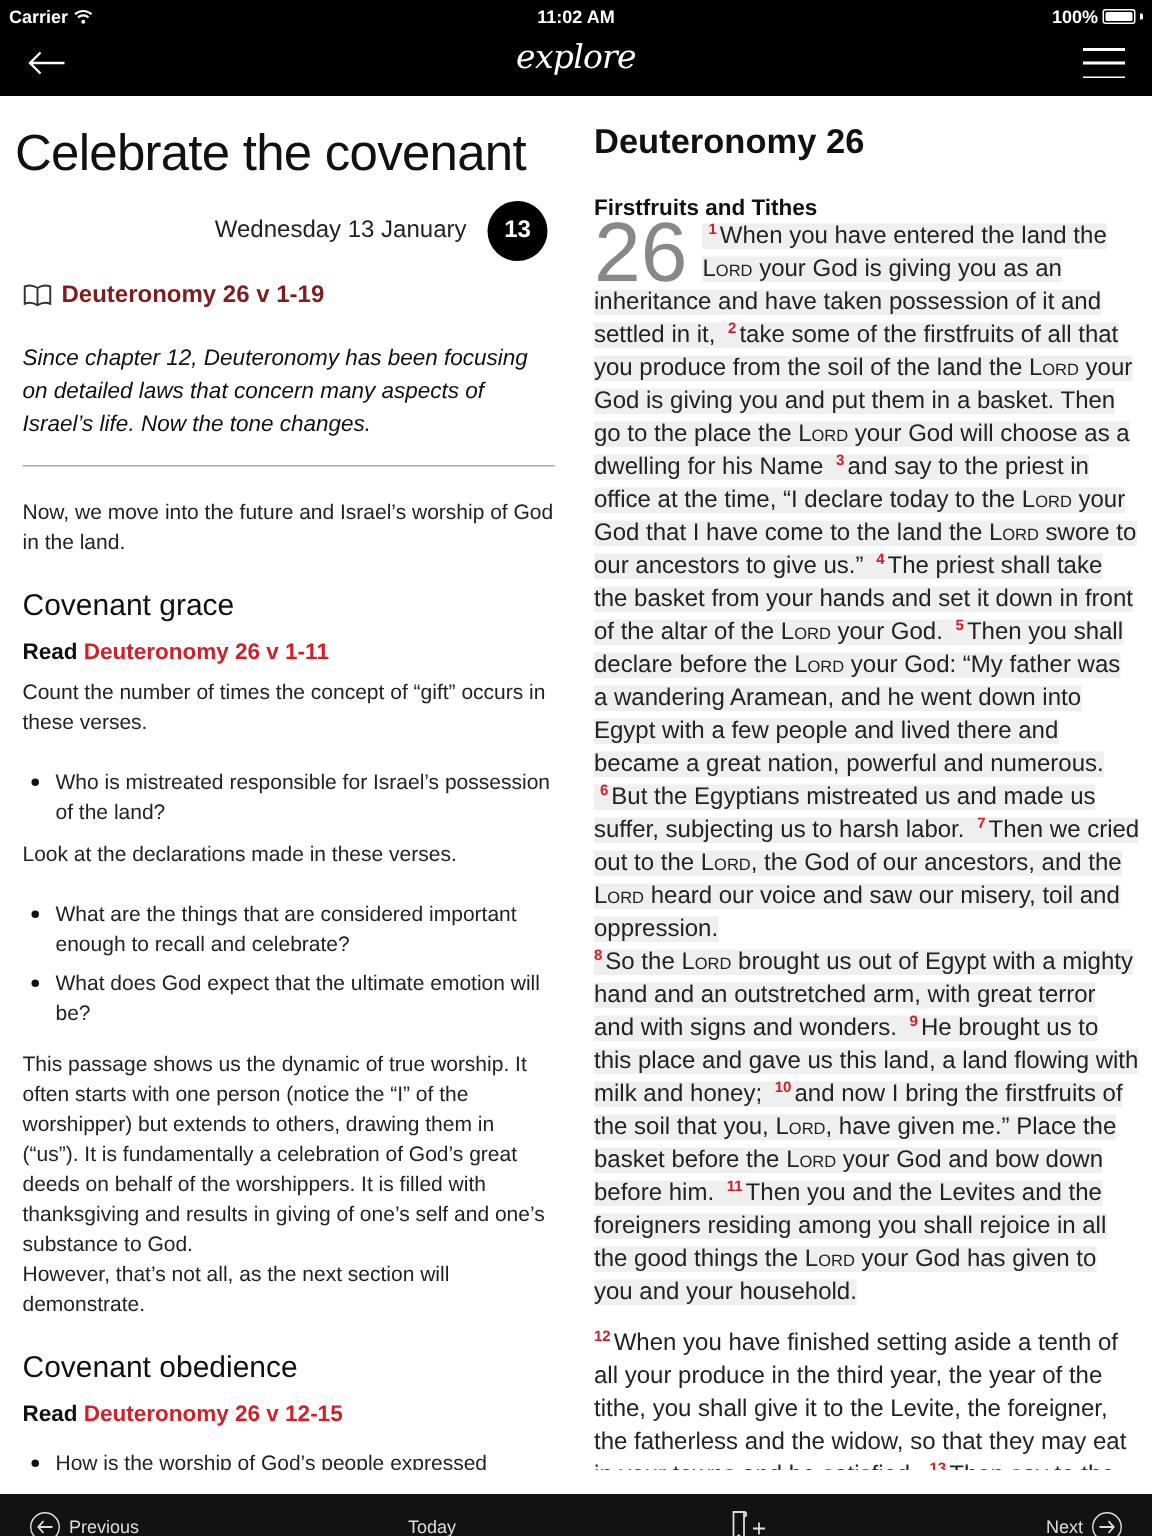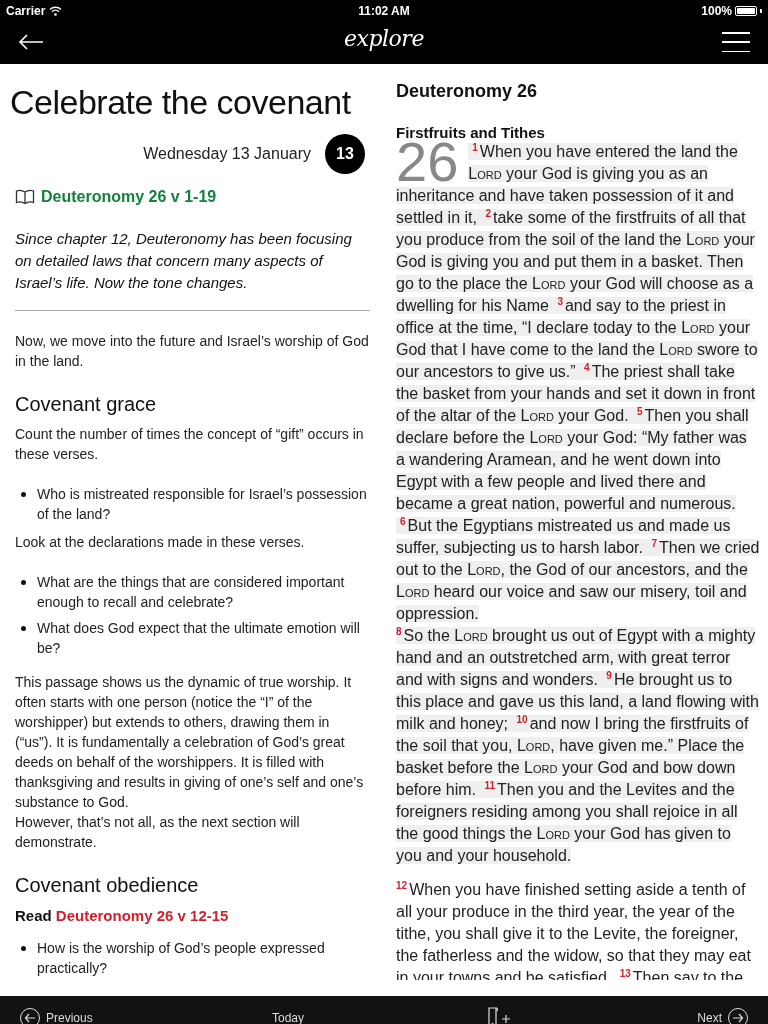--- a/index.html
+++ b/index.html
@@ -23,32 +23,32 @@
 
   
   .left { position: absolute; top: 64px; left: 0; width: 384px; height: 916px; overflow: hidden; padding: 0 14px 0 15px; }
   .right { position: absolute; top: 64px; left: 384px; width: 384px; height: 916px; overflow: hidden; padding: 0 8px 0 12px; }
 
   .title { font-size: 34px; font-weight: normal; letter-spacing: -0.5px; margin-top: 18px; margin-left: -5px; color: #111; line-height: 40px; }
   .date-row { display: flex; justify-content: flex-end; align-items: center; margin-top: 12px; gap: 14px; }
   .date-row .date { font-size: 16px; color: #222; }
   .date-badge { width: 40px; height: 40px; border-radius: 50%; background: #000; color: #fff; font-weight: bold; font-size: 16px; display: flex; align-items: center; justify-content: center; margin-right: 5px; }
   .passage { display: flex; align-items: center; gap: 6px; margin-top: 14px; }
-  .passage .ref { color: #15803d; font-weight: bold; font-size: 16px; }
+  .passage .ref { color: #7f1d1d; font-weight: bold; font-size: 16px; }
   .intro { font-style: italic; font-size: 15px; line-height: 22px; margin-top: 22px; color: #111; }
   .divider { height: 1px; background: #aaa; margin-top: 16px; }
   .para { font-size: 14px; line-height: 20px; color: #222; margin-top: 20px; }
   .h2 { font-size: 20px; font-weight: normal; margin-top: 22px; color: #111; }
   .read { font-size: 15px; font-weight: bold; margin-top: 10px; }
   .read .ref { color: #d0212b; }
   .bullets { margin-top: 20px; padding-left: 22px; }
   .bullets li { font-size: 14px; line-height: 20px; color: #222; margin-bottom: 6px; list-style: none; position: relative; padding-left: 0; }
   .bullets li::before { content: ""; position: absolute; left: -16px; top: 8px; width: 5px; height: 5px; border-radius: 50%; background: #111; }
 
-  .book-title { font-size: 18px; font-weight: bold; margin-top: 17px; color: #111; }
+  .book-title { font-size: 23px; font-weight: bold; margin-top: 17px; color: #111; }
   .section-h { font-size: 15px; font-weight: bold; margin-top: 22px; }
   .scripture { font-size: 16px; line-height: 22px; color: #222; position: relative; }
   .scripture .hl { background: #efefef; }
   .drop { float: left; font-size: 56px; line-height: 42px; color: #888; margin: 0 10px 0 0; font-weight: normal; }
   .vn { color: #d0212b; font-weight: bold; font-size: 10px; vertical-align: super; line-height: 0; margin: 0 2px 0 4px; }
   .sc { font-variant: small-caps; }
   .scripture p { margin: 0; }
   .scripture p + p { margin-top: 12px; }
 
   
@@ -107,20 +107,24 @@
     <svg width="20" height="16" viewBox="0 0 20 16">
       <path d="M10 3 C7 1 4 1 1.5 2 V13.5 C4 12.5 7 12.5 10 14.5 C13 12.5 16 12.5 18.5 13.5 V2 C16 1 13 1 10 3 Z M10 3 V14.5" stroke="#333" stroke-width="1.3" fill="none"></path>
     </svg>
     <span class="ref">Deuteronomy 26 v 1-19</span>
   </div>
   <p class="intro">Since chapter 12, Deuteronomy has been focusing on detailed laws that concern many aspects of Israel’s life. Now the tone changes.</p>
   <div class="divider"></div>
   <p class="para">Now, we move into the future and Israel’s worship of God in the land.</p>
 
   <h2 class="h2">Covenant grace</h2>
+  <div class="read">
+    <span>Read</span>
+    <span class="ref">Deuteronomy 26 v 1-11</span>
+  </div>
   <p class="para" style="margin-top:8px">Count the number of times the concept of “gift” occurs in these verses.</p>
   <ul class="bullets">
     <li>Who is mistreated responsible for Israel’s possession of the land?</li>
   </ul>
   <p class="para" style="margin-top:8px">Look at the declarations made in these verses.</p>
   <ul class="bullets">
     <li>What are the things that are considered important enough to recall and celebrate?</li>
     <li>What does God expect that the ultimate emotion will be?</li>
   </ul>
   <p class="para" style="margin-top:14px">This passage shows us the dynamic of true worship. It often starts with one person (notice the “I” of the worshipper) but extends to others, drawing them in (“us”). It is fundamentally a celebration of God’s great deeds on behalf of the worshippers. It is filled with thanksgiving and results in giving of one’s self and one’s substance to God.</p>

